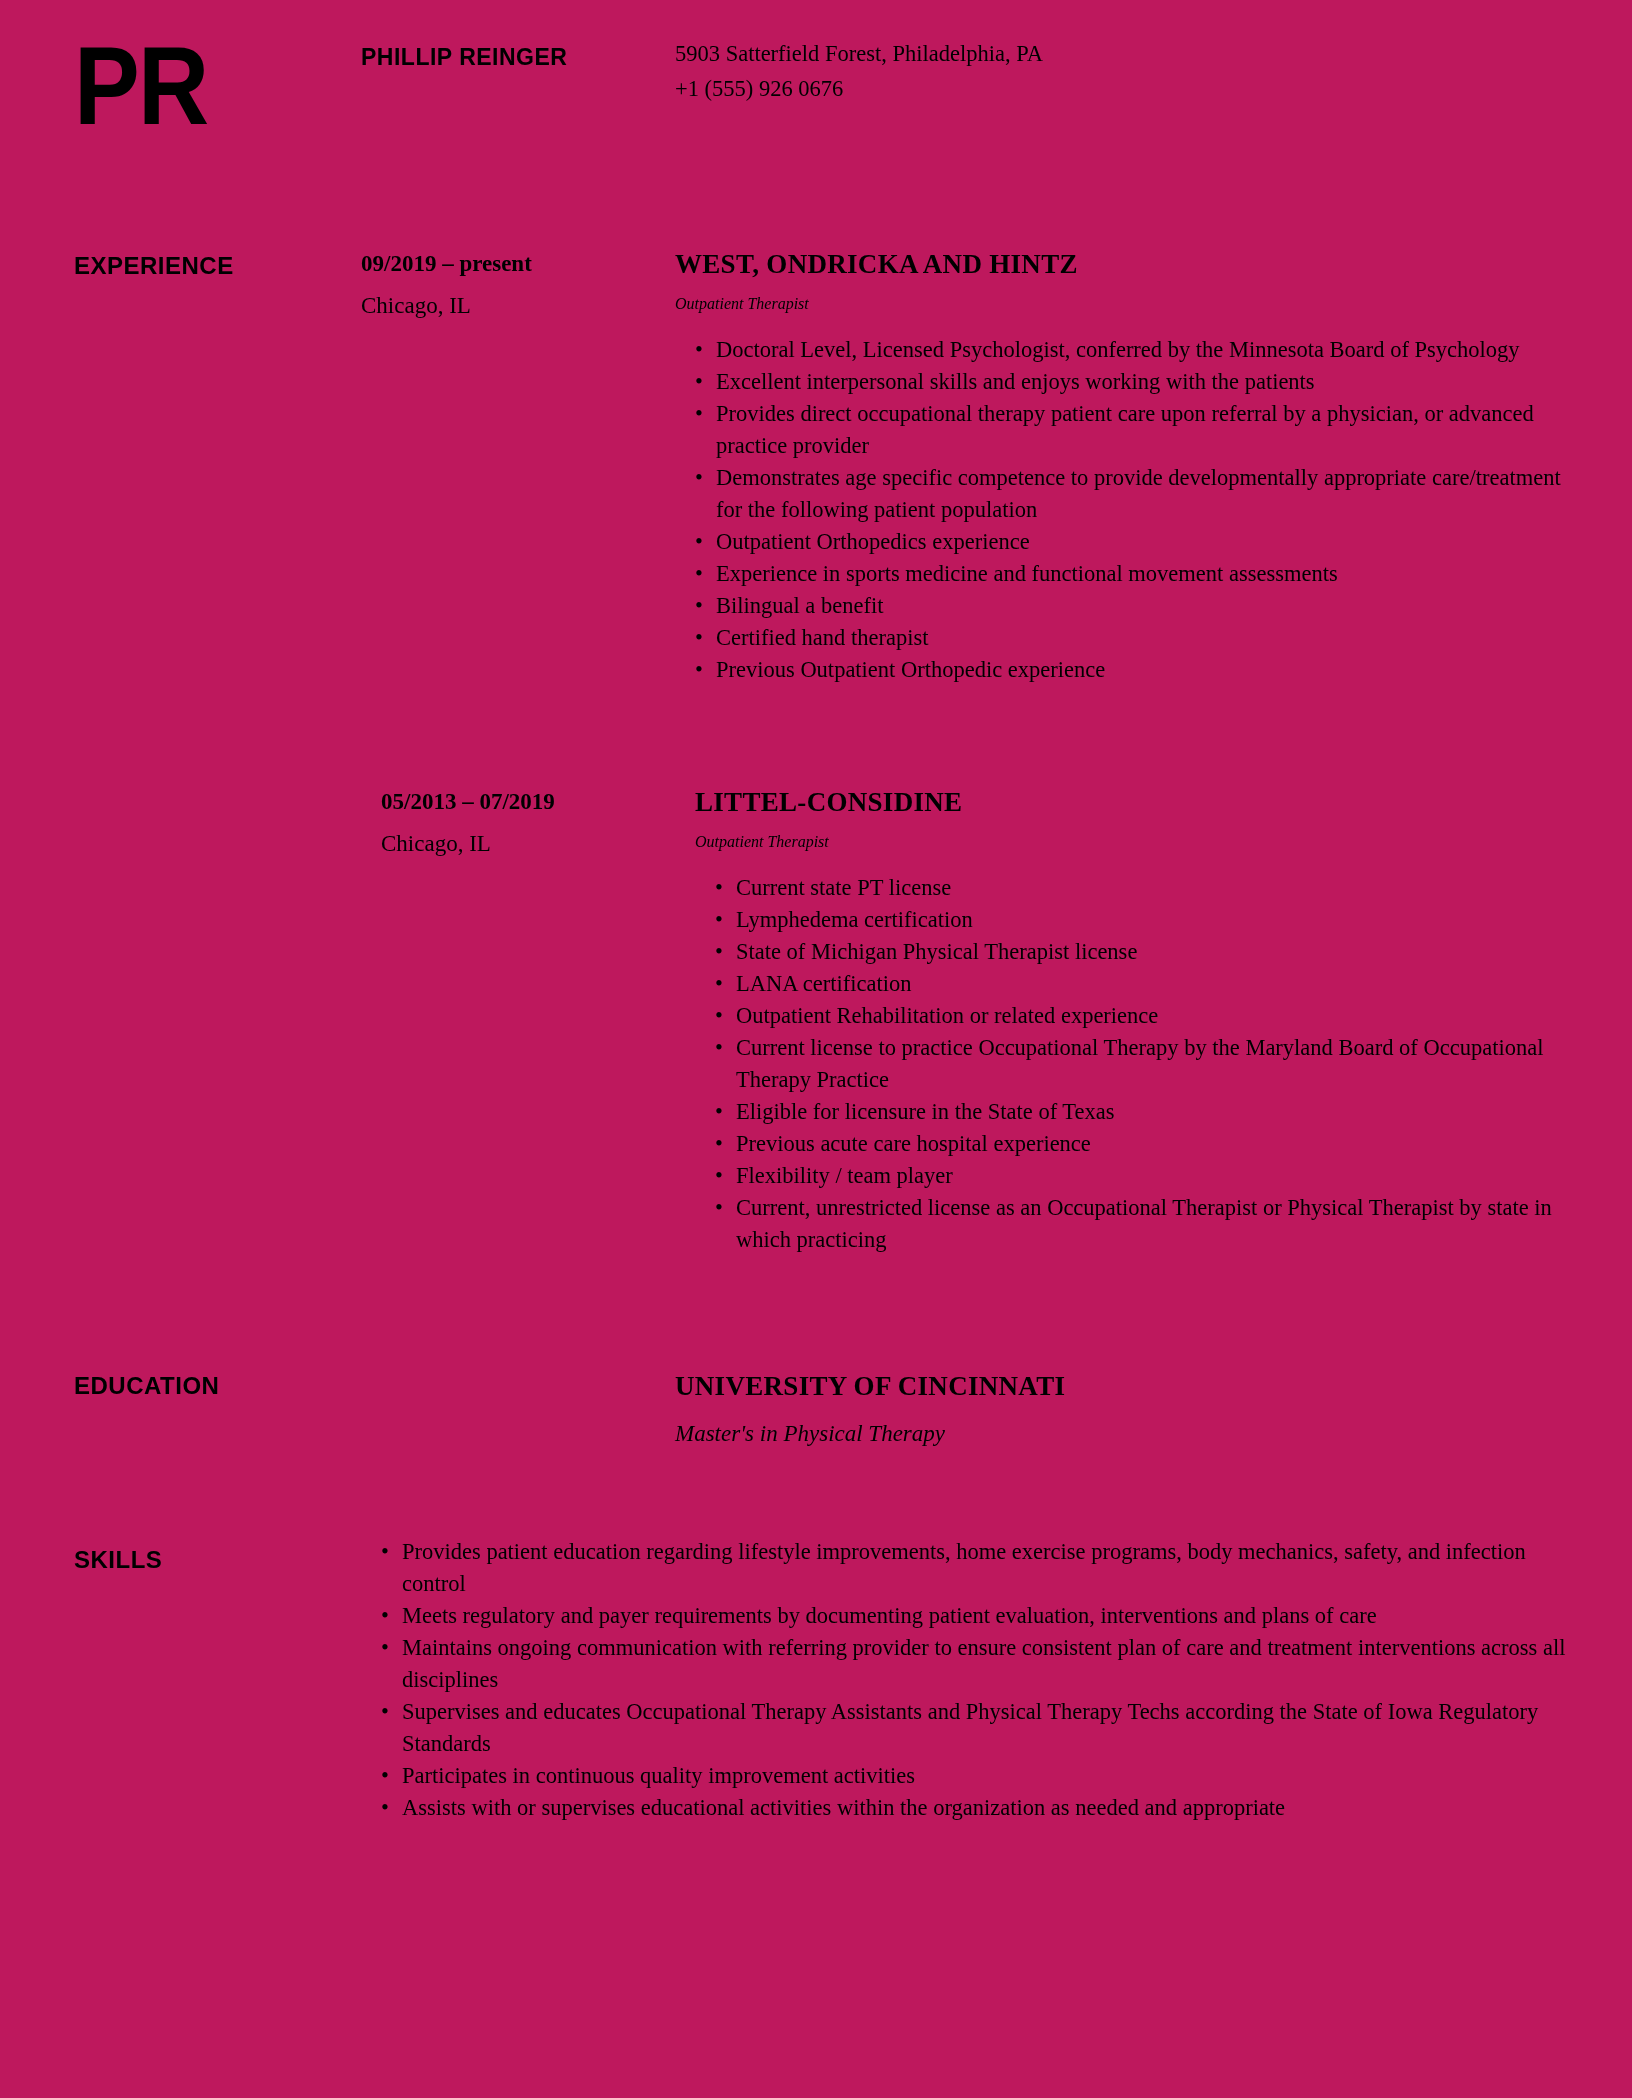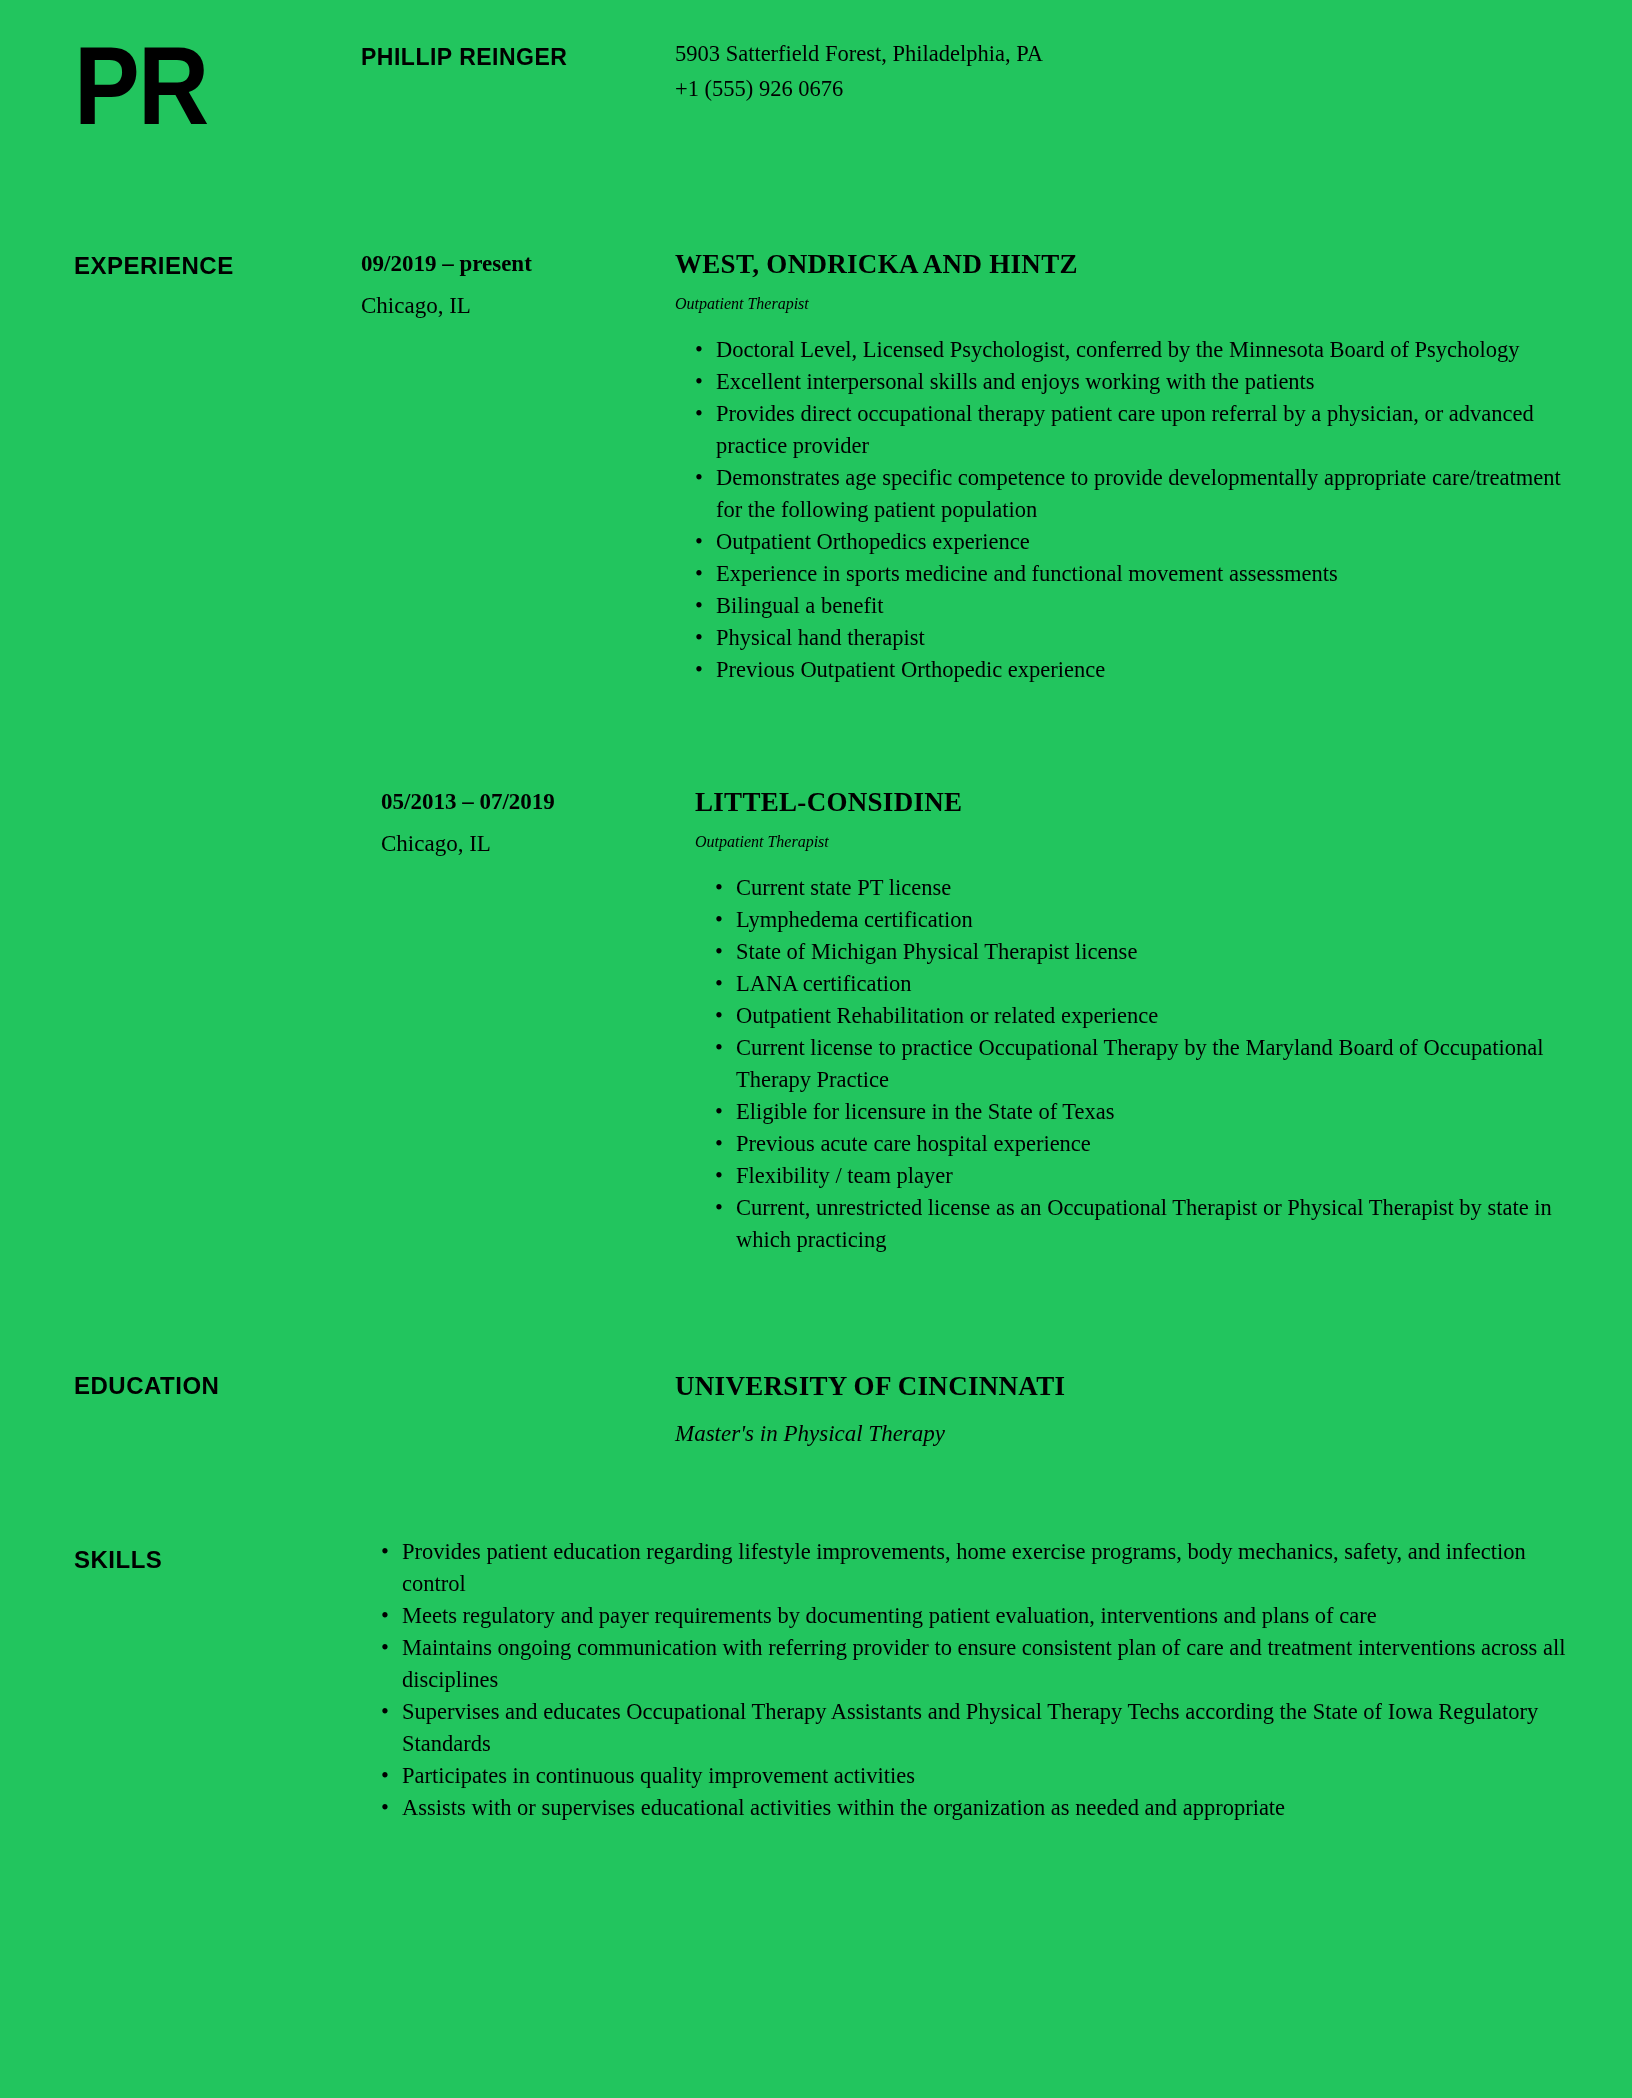--- a/index.html
+++ b/index.html
@@ -1,21 +1,21 @@
 <!DOCTYPE html>
 <html><head>
 <meta charset="utf-8">
 <style>
   * { margin: 0; padding: 0; box-sizing: border-box; }
   html, body { background: #e8e8e8; }
   .page {
     position: relative;
     width: 1632px;
     height: 2098px;
-    background: #22c55e;
+    background: #be185d;
     color: #000000;
     font-family: "Liberation Serif", serif;
     overflow: hidden;
   }
 
   
   .monogram {
     position: absolute;
     left: 74px;
     top: 30px;
@@ -168,21 +168,21 @@
       <div class="job-title">Outpatient Therapist</div>
       <ul class="bullets">
 
       <li>Doctoral Level, Licensed Psychologist, conferred by the Minnesota Board of Psychology</li>
           <li>Excellent interpersonal skills and enjoys working with the patients</li>
           <li>Provides direct occupational therapy patient care upon referral by a physician, or advanced practice provider</li>
           <li>Demonstrates age specific competence to provide developmentally appropriate care/treatment for the following patient population</li>
           <li>Outpatient Orthopedics experience</li>
           <li>Experience in sports medicine and functional movement assessments</li>
           <li>Bilingual a benefit</li>
-          <li>Physical hand therapist</li>
+          <li>Certified hand therapist</li>
           <li>Previous Outpatient Orthopedic experience</li>
         </ul>
     </div>
   </div>
 
   <div class="job" id="job-1">
     <div class="job-meta">
       <div class="job-dates">05/2013 – 07/2019</div>
       <div class="job-location">Chicago, IL</div>
     </div>

